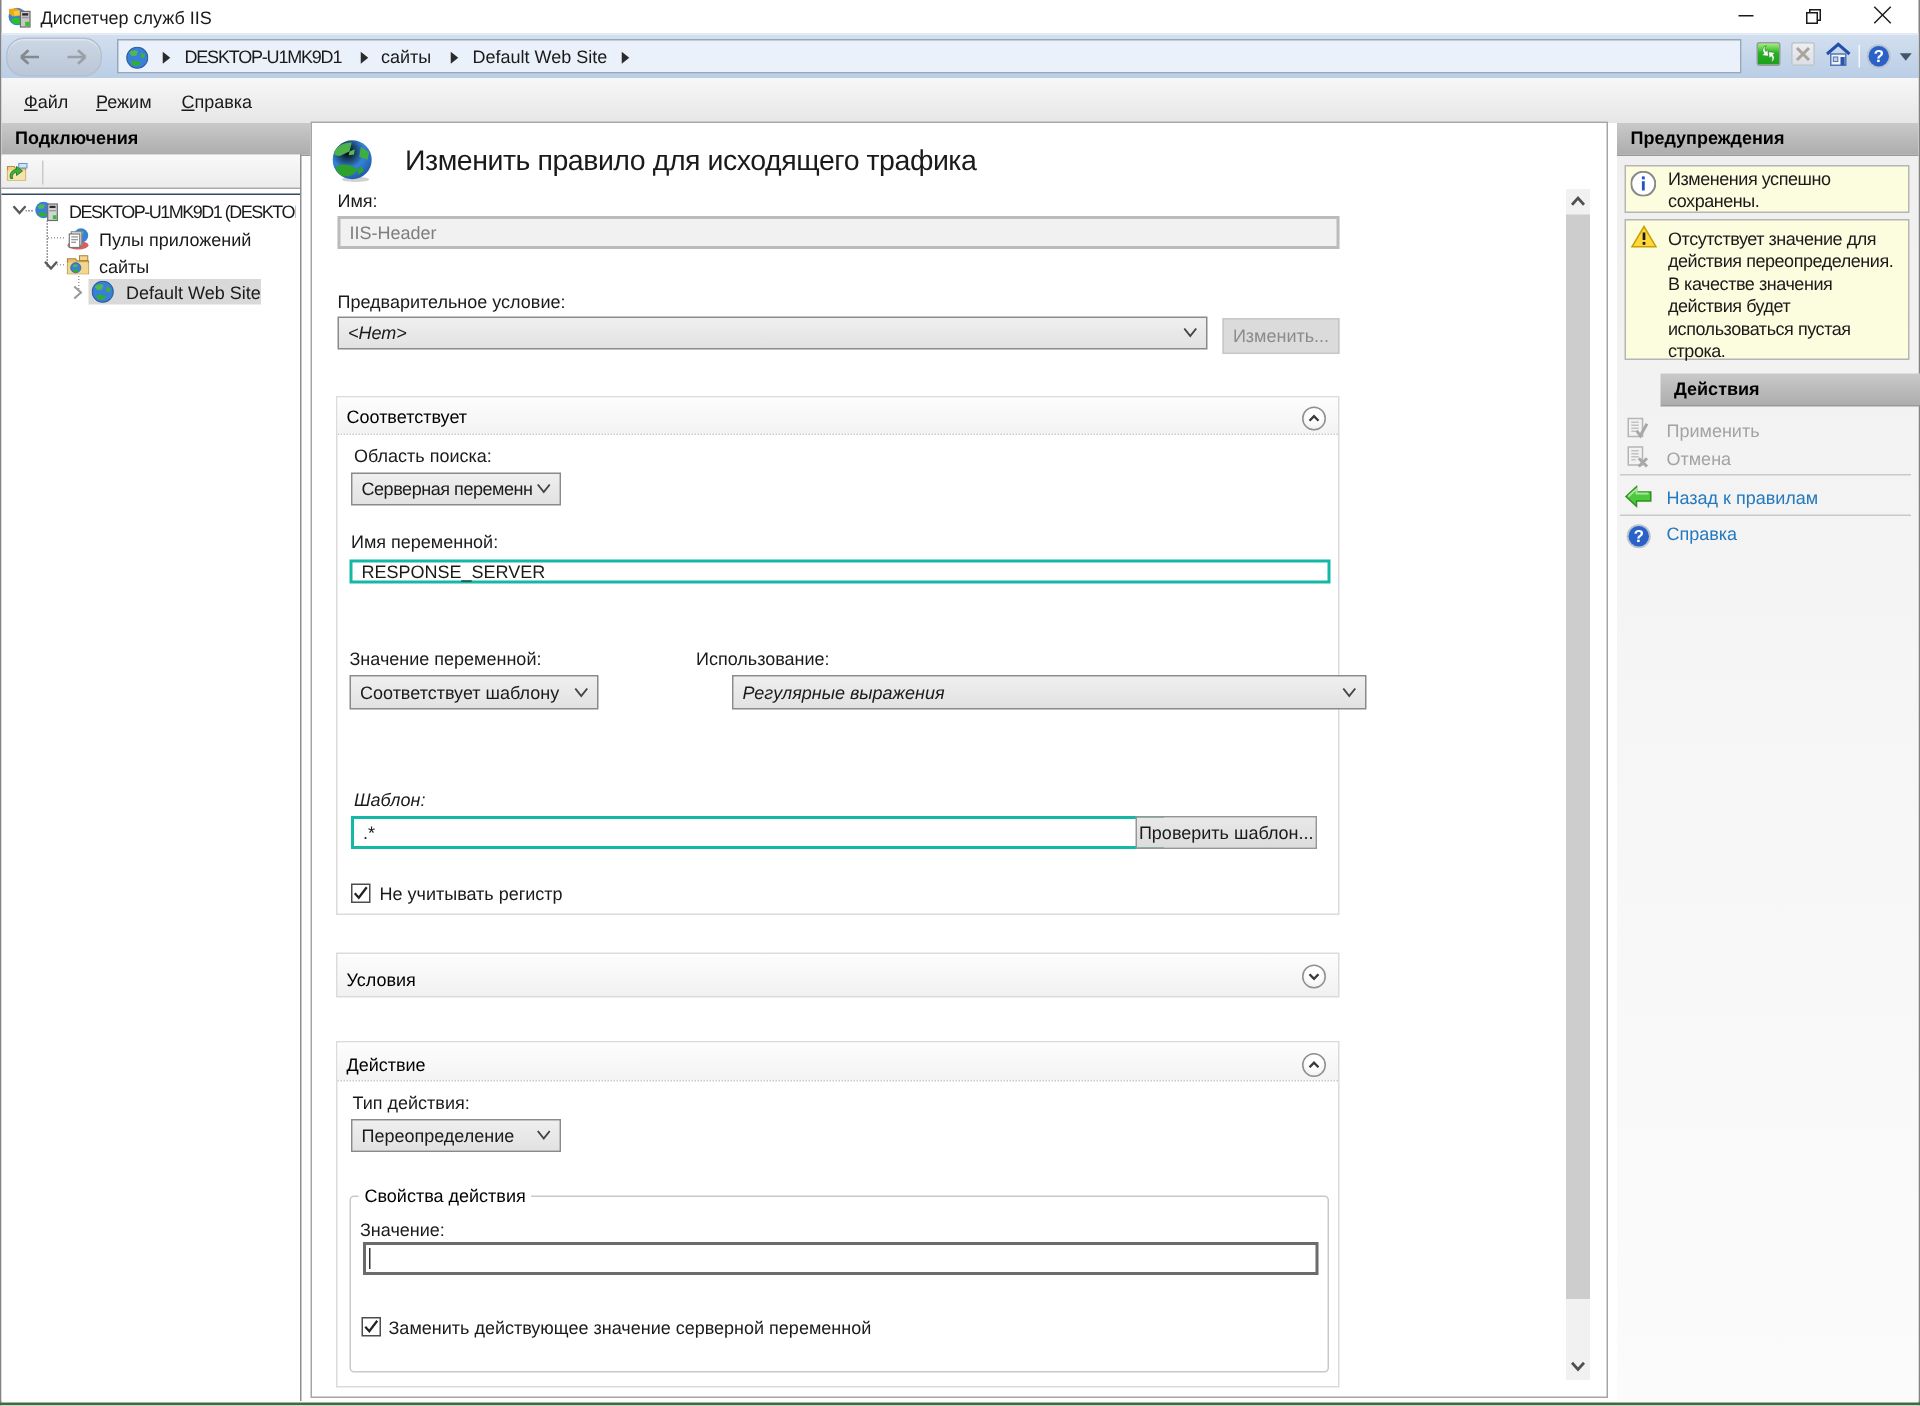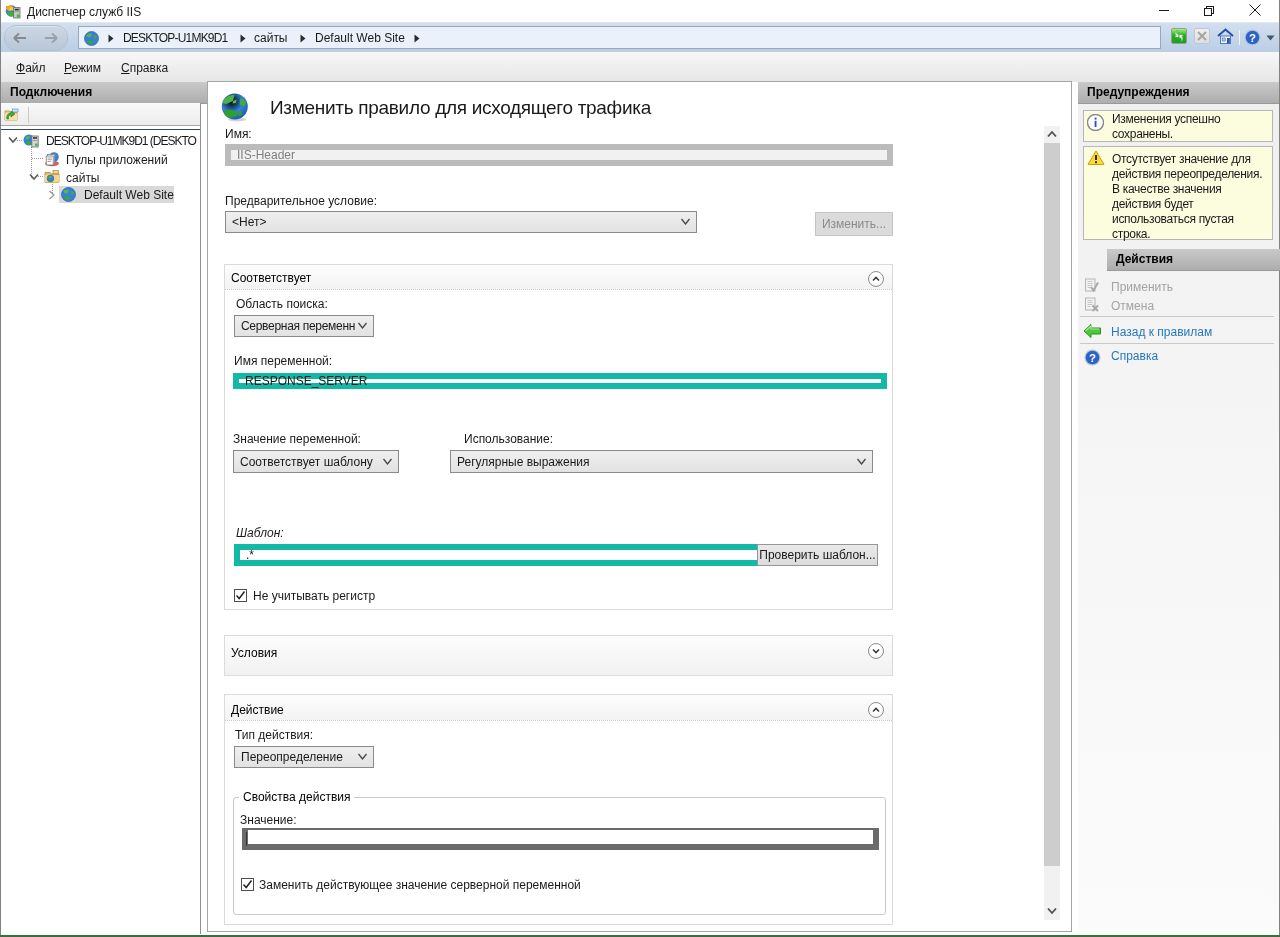--- a/index.html
+++ b/index.html
@@ -1,20 +1,20 @@
 <!DOCTYPE html>
 <html><head><meta charset="utf-8">
 <style>
 html,body{margin:0;padding:0;}
 body{width:1280px;height:937px;position:relative;overflow:hidden;
   font-family:"Liberation Sans",sans-serif;background:#fff;}
 .abs{position:absolute;}
 .t12{font-size:12px;color:#1a1a1a;white-space:nowrap;}
 .lbl{position:absolute;font-size:12px;color:#1a1a1a;white-space:nowrap;}
-.input{position:absolute;background:#fff;border:6px solid #14b8a6;
+.input{position:absolute;background:#fff;border:2px solid #14b8a6;
   font-size:12px;color:#1a1a1a;display:flex;align-items:center;
   padding-left:6px;white-space:nowrap;box-sizing:border-box;}
 .combo{position:absolute;background:linear-gradient(#efefef,#e2e2e2);
   border:1px solid #8a8a8a;font-size:12px;color:#1a1a1a;display:flex;
   align-items:center;padding-left:6px;padding-right:17px;white-space:nowrap;overflow:hidden;
   box-sizing:border-box;}
 .combo svg{position:absolute;right:6px;top:50%;margin-top:-4px;}
 .grouphdr{position:absolute;left:0;top:0;right:0;height:24px;
   background:linear-gradient(#fdfdfd,#f3f3f3);
   border-bottom:1px dotted #c9c9c9;}
@@ -230,21 +230,21 @@
 <path d="M19.5 5 L25 8.5 L24 13.5 L18.5 11.5Z" fill="#3fae3f"></path>
 <path d="M17 20 L20 18 L21.5 21 L18 23.5Z" fill="#2da12d"></path>
 </svg></div>
 <div class="abs" style="left:270px;top:97px;font-size:19px;color:#1a1a1a;white-space:nowrap;letter-spacing:-0.3px;">Изменить правило для исходящего трафика</div>
 
 <div class="lbl" style="left:225px;top:127px;">Имя:</div>
 <div class="input" style="left:225px;top:144px;width:668px;height:22px;
  background:#f1f1f1;border-color:#bbbbbb;color:#7e7e7e;">IIS-Header</div>
 
 <div class="lbl" style="left:225px;top:194px;">Предварительное условие:</div>
-<div class="combo" style="left:225px;top:211px;width:472px;height:22px;">&lt;Нет&gt;
+<div class="combo" style="left:225px;top:211px;width:580px;height:22px;font-style:italic;">&lt;Нет&gt;
 <svg width="9" height="8" viewBox="0 0 9 8">
       <path d="M0.5 1 L4.5 6 L8.5 1" fill="none" stroke="#444" stroke-width="1.3"></path>
     </svg></div>
 <div class="abs" style="left:815px;top:212px;width:78px;height:24px;background:#dbdbdb;
  border:1px solid #c6c6c6;box-sizing:border-box;font-size:12px;color:#8b8b8b;
  display:flex;align-items:center;justify-content:center;">Изменить...</div>
 
 <div class="abs" style="left:224px;top:264px;width:669px;height:346px;
  border:1px solid #dbdbdb;box-sizing:border-box;">
 <div class="grouphdr">
@@ -262,37 +262,37 @@
       <path d="M0.5 1 L4.5 6 L8.5 1" fill="none" stroke="#444" stroke-width="1.3"></path>
     </svg></div>
 <div class="lbl" style="left:234px;top:354px;">Имя переменной:</div>
 <div class="input" style="left:233px;top:373px;width:654px;height:16px;">RESPONSE_SERVER</div>
 <div class="lbl" style="left:233px;top:432px;">Значение переменной:</div>
 <div class="lbl" style="left:464px;top:432px;">Использование:</div>
 <div class="combo" style="left:233px;top:450px;width:166px;height:23px;">Соответствует шаблону
 <svg width="9" height="8" viewBox="0 0 9 8">
       <path d="M0.5 1 L4.5 6 L8.5 1" fill="none" stroke="#444" stroke-width="1.3"></path>
     </svg></div>
-<div class="combo" style="left:450px;top:450px;width:423px;height:23px;">Регулярные выражения
+<div class="combo" style="left:488px;top:450px;width:423px;height:23px;font-style:italic;">Регулярные выражения
 <svg width="9" height="8" viewBox="0 0 9 8">
       <path d="M0.5 1 L4.5 6 L8.5 1" fill="none" stroke="#444" stroke-width="1.3"></path>
     </svg></div>
 <div class="lbl" style="left:236px;top:526px;font-style:italic;">Шаблон:</div>
 <div class="input" style="left:234px;top:544px;width:542px;height:22px;">.*</div>
 <div class="abs" style="left:757px;top:544px;width:121px;height:22px;
  background:linear-gradient(#e9e9e9,#dcdcdc);border:1px solid #969696;box-sizing:border-box;
  font-size:12px;color:#1a1a1a;display:flex;align-items:center;justify-content:center;">Проверить шаблон...</div>
 <div class="chk" style="left:234px;top:589px;">
 <svg width="11" height="11" viewBox="0 0 11 11" style="position:absolute;left:0;top:0;">
       <path d="M1.5 5.5 L4.2 8.5 L9.5 1.5" fill="none" stroke="#222" stroke-width="1.5"></path>
     </svg>
   </div>
 <div class="lbl" style="left:253px;top:589px;">Не учитывать регистр</div>
 
-<div class="abs" style="left:224px;top:635px;width:669px;height:41px;
+<div class="abs" style="left:224px;top:635px;width:669px;height:30px;
  border:1px solid #dbdbdb;box-sizing:border-box;background:linear-gradient(#fdfdfd,#f1f1f1);padding-left:36px;">
 <div style="position:absolute;left:6px;top:10px;font-size:12px;">Условия</div>
 <div class="circbtn" style="right:8px;top:7px;">
 <svg width="14" height="14" viewBox="0 0 14 14" style="position:absolute;left:0;top:0;">
         <path d="M4 5.5 L7 8.5 L10 5.5" fill="none" stroke="#3a3a3a" stroke-width="1.6"></path>
       </svg>
     </div>
 </div>
 
 <div class="abs" style="left:224px;top:694px;width:669px;height:231px;

